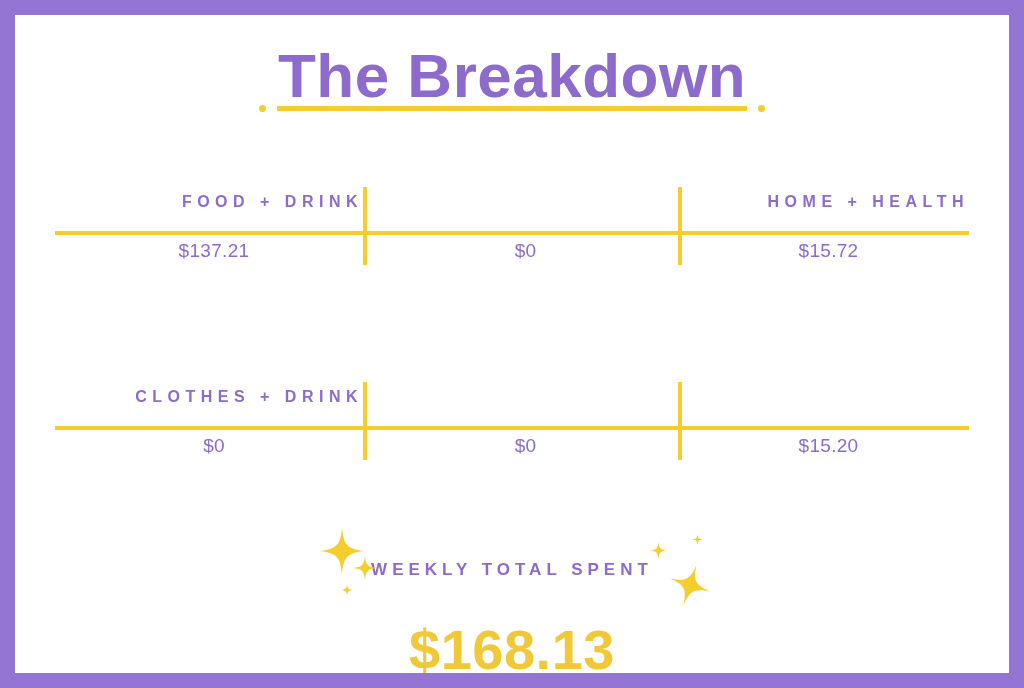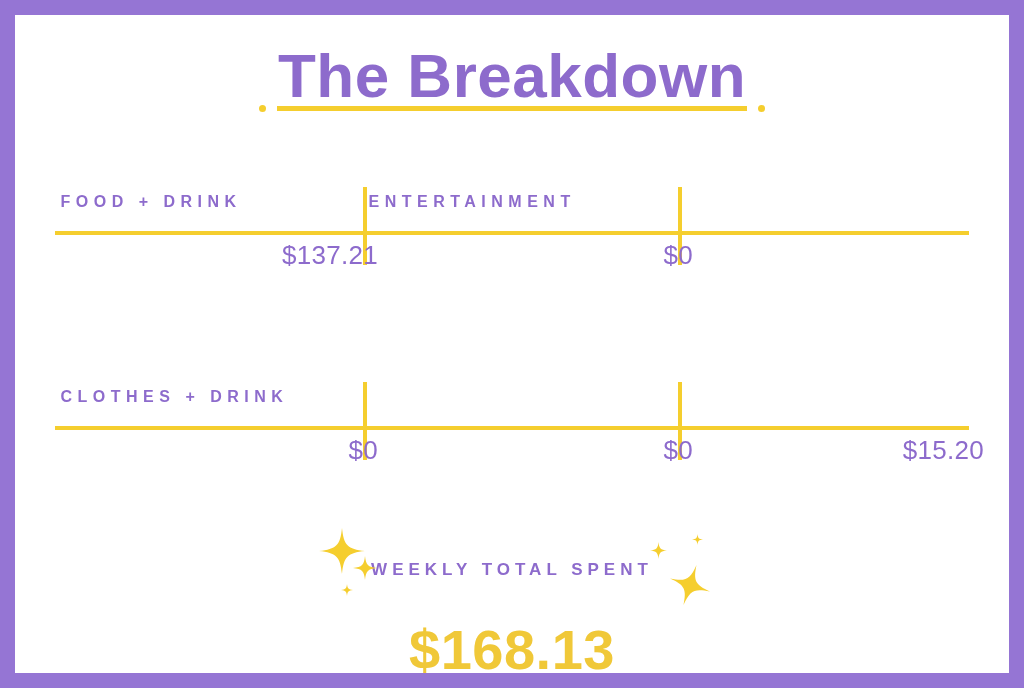--- a/index.html
+++ b/index.html
@@ -113,37 +113,37 @@
   }
   .cell.c1 { width: 308px; }
   .cell.c2 { width: 315px; }
   .cell.c3 { width: 291px; }
 
   .cat-label {
     position: absolute;
     top: 6px;
     left: 0;
     width: 100%;
-    text-align: left;
+    text-align: right;
     font-family: "Liberation Sans", sans-serif;
     font-weight: bold;
     font-size: 16px;
     letter-spacing: 5.5px;
     text-indent: 5.5px;
     color: #8d6bcc;
     white-space: nowrap;
   }
   .cat-value {
     position: absolute;
     top: 53px;
-    left: 15px;
-    width: 100%;
-    text-align: right;
-    font-family: "Liberation Sans", sans-serif;
-    font-size: 26px;
+    left: 5px;
+    width: 100%;
+    text-align: center;
+    font-family: "Liberation Sans", sans-serif;
+    font-size: 19px;
     letter-spacing: 0.3px;
     color: #8d6bcc;
   }
 
   
   .total-block {
     position: absolute;
     top: 527px;
     left: 0;
     width: 100%;
@@ -207,22 +207,25 @@
     <div class="grid-row row1">
       <div class="row-rule"></div>
       <div class="v-div d1"></div>
       <div class="v-div d2"></div>
       <div class="cells">
         <div class="cell c1">
           <div class="cat-label">FOOD + DRINK</div>
           <div class="cat-value">$137.21</div>
         </div>
         <div class="cell c2">
-          <div class="cat-label">ENTERTAINMENT</div>
           <div class="cat-value">$0</div>
+        </div>
+        <div class="cell c3">
+          <div class="cat-label">HOME + HEALTH</div>
+          <div class="cat-value">$15.72</div>
         </div>
       </div>
     </div>
 
     <div class="grid-row row2">
       <div class="row-rule"></div>
       <div class="v-div d1"></div>
       <div class="v-div d2"></div>
       <div class="cells">
         <div class="cell c1">

